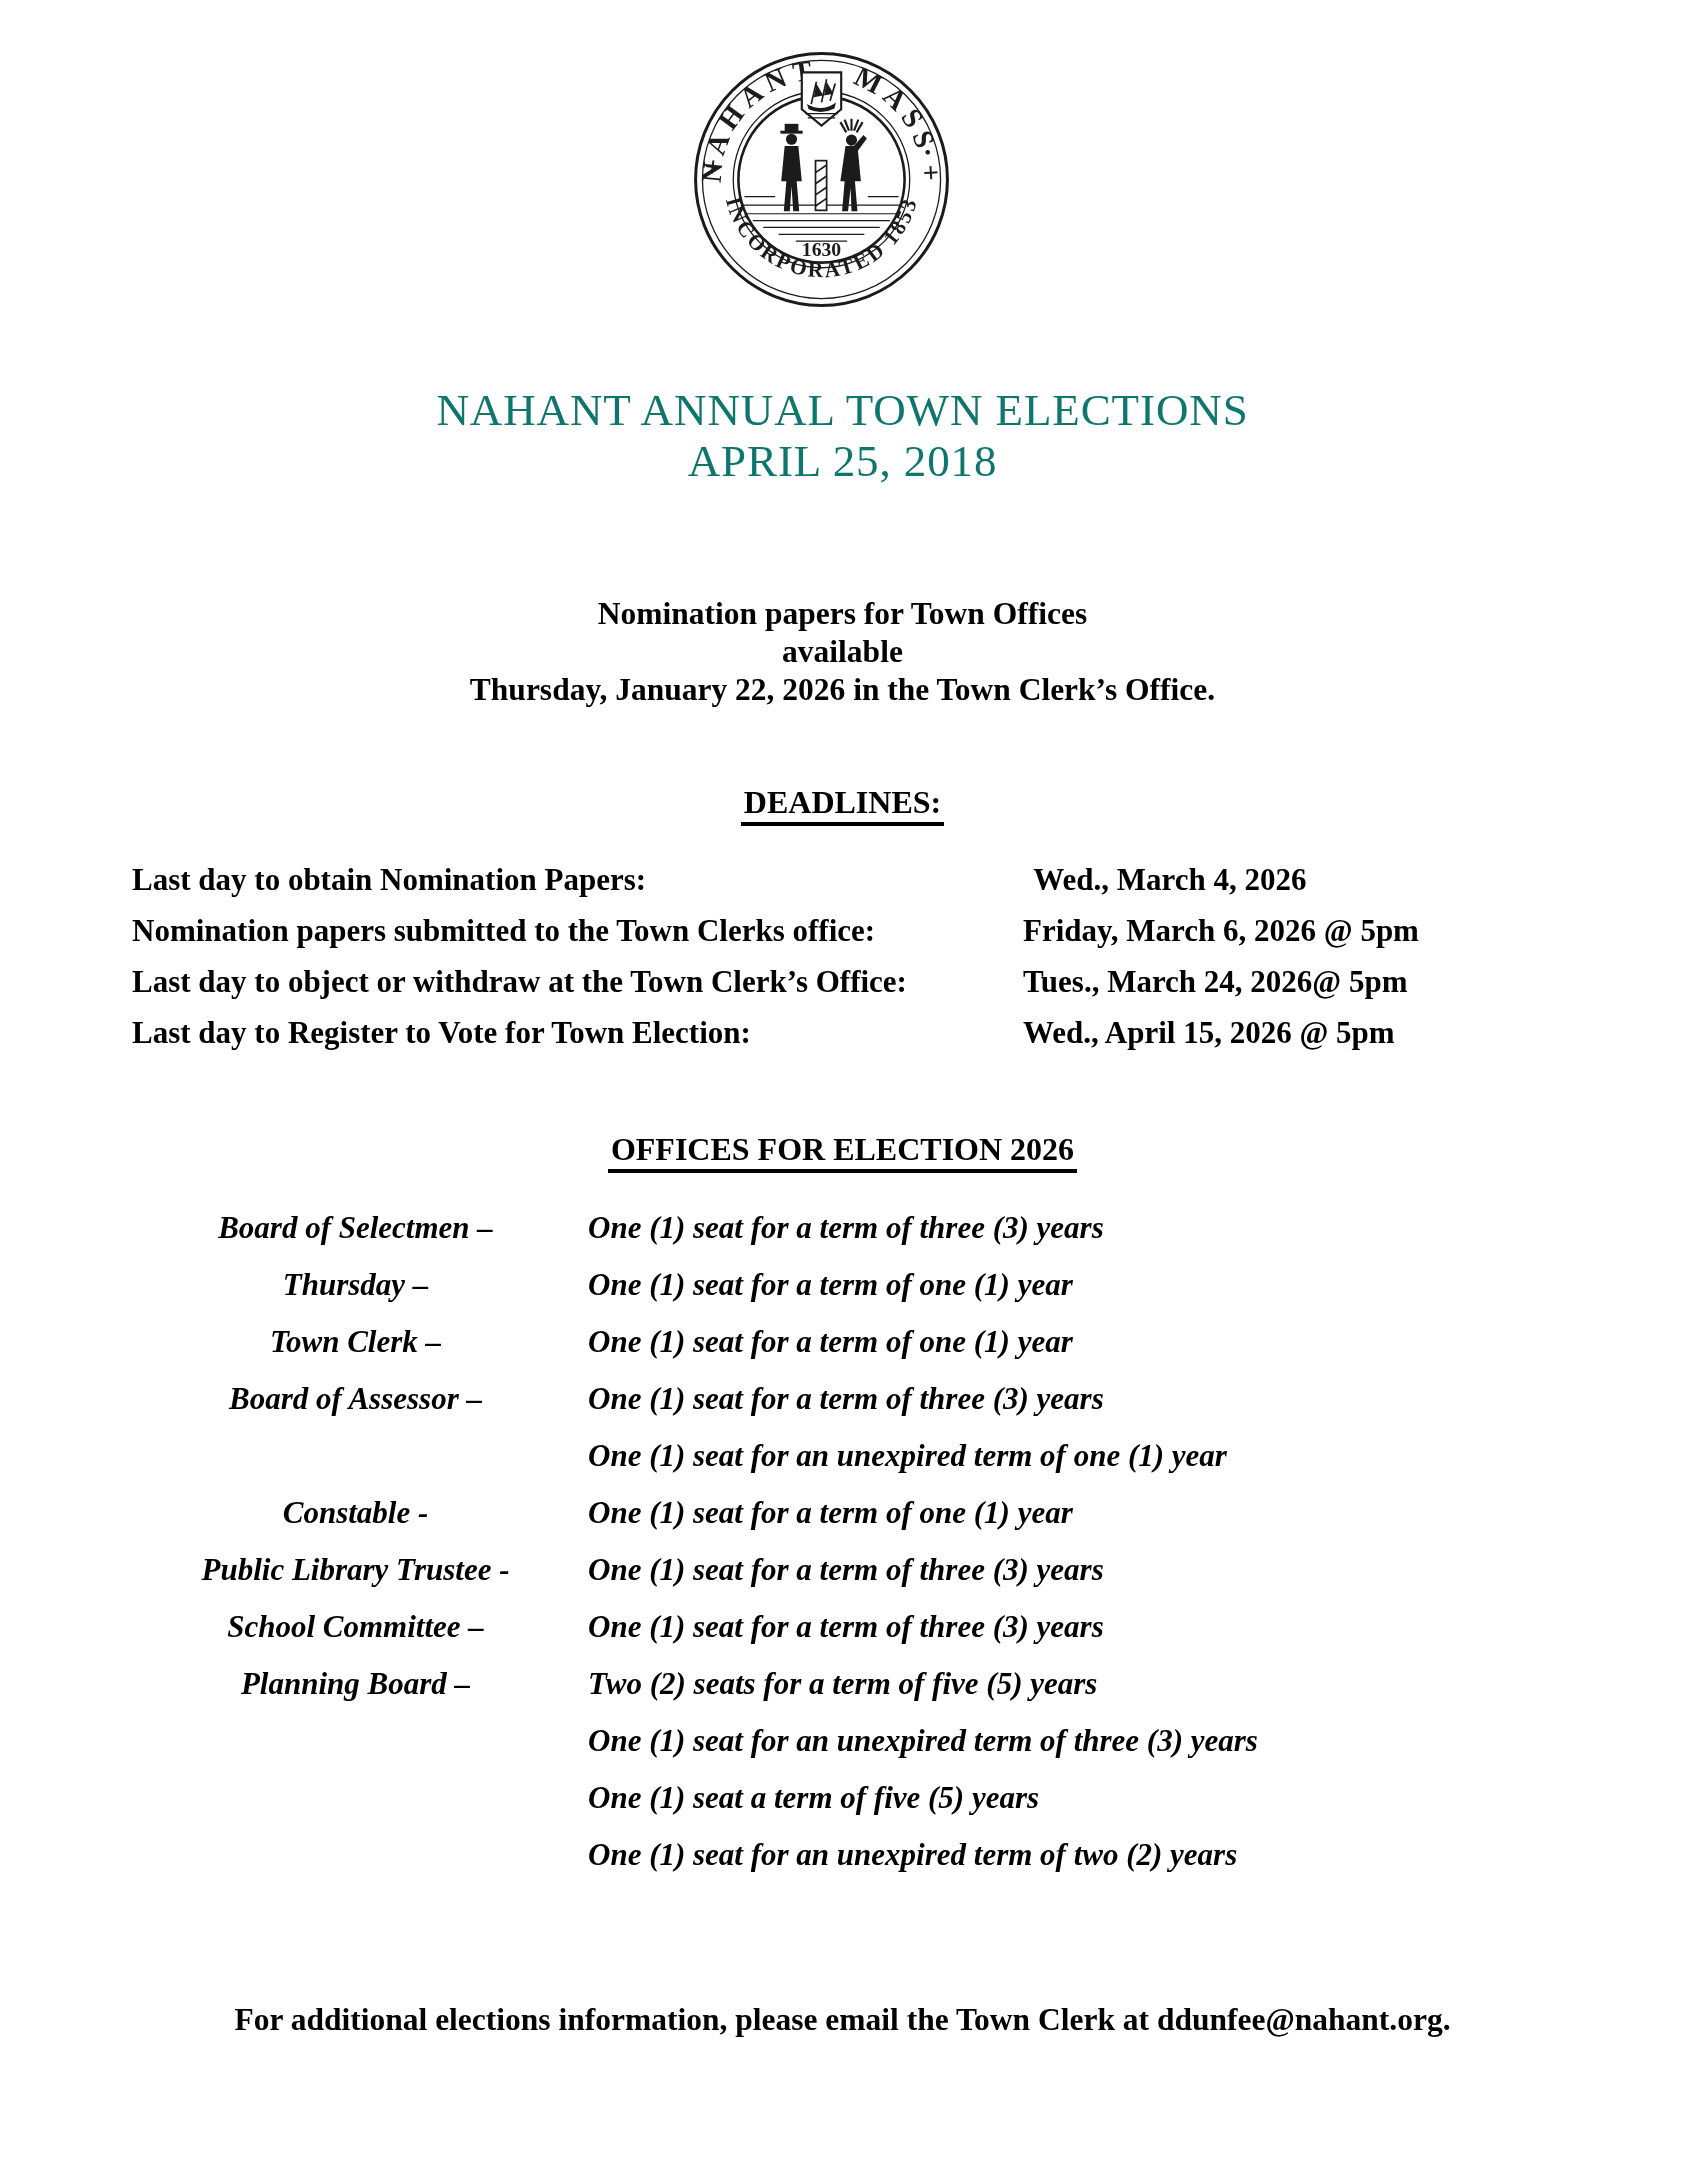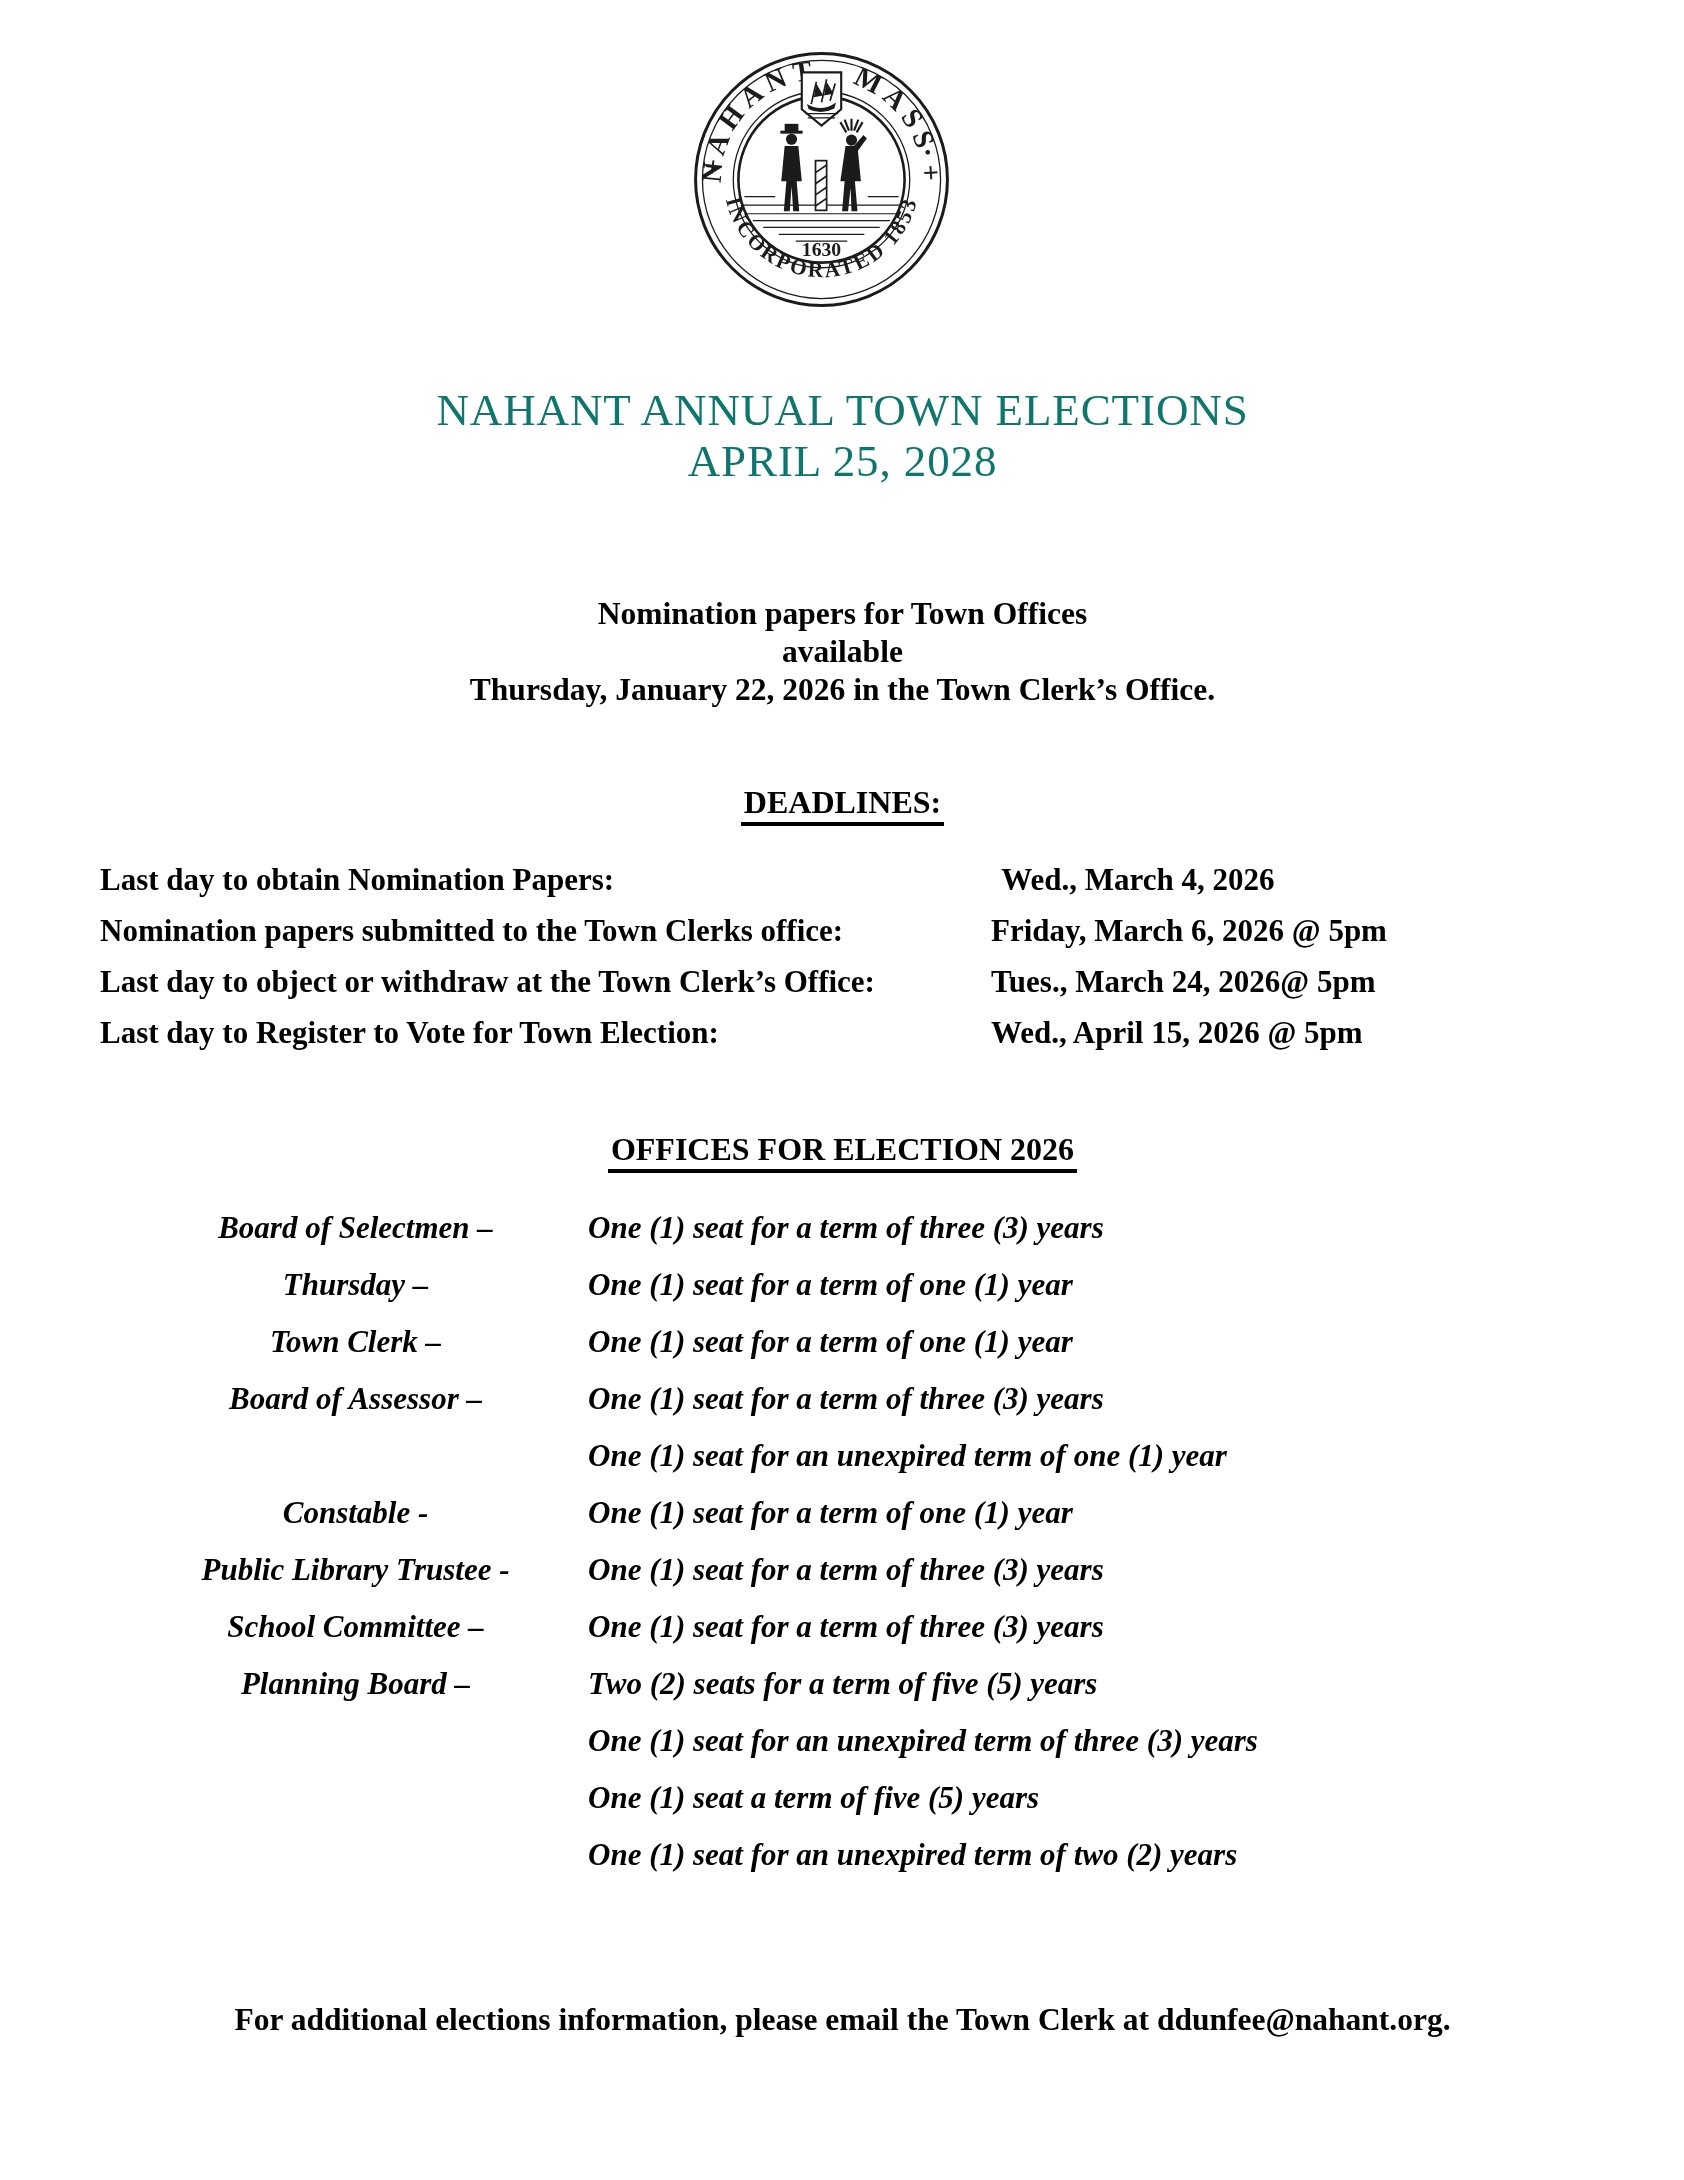--- a/index.html
+++ b/index.html
@@ -9,21 +9,21 @@
     overflow:hidden;
   }
   .center-block{position:absolute;left:0;width:1685px;text-align:center;}
   .seal-wrap{position:absolute;left:693px;top:51px;width:257px;height:257px;}
   .doc-title{top:385px;font-size:45px;line-height:51px;font-weight:normal;letter-spacing:0.9px;}
   .intro{top:595px;font-size:31.5px;line-height:38px;font-weight:bold;}
   .section-heading{font-size:32px;font-weight:bold;}
   .section-heading .underlined{border-bottom:4.3px solid #000;padding:0 2.6px 0.9px 2.6px;display:inline-block;}
   .deadlines-heading{top:784px;}
   .deadlines-list{position:absolute;left:0;top:854px;width:1685px;}
-  .deadline-row{position:relative;height:51px;line-height:51px;font-size:31px;font-weight:bold;white-space:nowrap;}
+  .deadline-row{position:relative;height:51px;line-height:51px;font-size:31px;font-weight:bold;white-space:nowrap;margin-left:32px;}
   .deadline-label{margin-left:100px;}
   .deadline-value{position:absolute;left:991px;top:0;}
   .deadline-row:nth-child(1) .deadline-value{padding-left:10.2px;}
   .offices-heading{top:1131px;}
   .offices-list{position:absolute;left:0;top:1199px;width:1685px;font-style:italic;}
   .office-row{position:relative;height:57px;line-height:57px;font-size:31px;font-weight:bold;white-space:nowrap;}
   .office-name{display:inline-block;margin-left:119px;width:473px;text-align:center;}
   .office-seat{position:absolute;left:588px;top:0;}
   .footer-note{top:2002px;font-size:31.5px;font-weight:bold;}
   svg text{font-family:"Liberation Serif","DejaVu Serif",serif;}
@@ -91,21 +91,21 @@
           <path d="M186 113 L199 98 L203 102 L192 117 Z" fill="#1b1b1b"></path>
           <path d="M178 111 L192 111 L196 152 L189 152 L192 187 L185 187 L184 160 L181 187 L174 187 L177 152 L172 152 Z" fill="#1b1b1b"></path>
         </g>
         <text x="150" y="239" font-size="23" font-weight="bold" fill="#1b1b1b" text-anchor="middle">1630</text>
       </g>
     </svg>
   </div>
 
   <div class="center-block doc-title" style="color: #0f766e;">
     <div>NAHANT ANNUAL TOWN ELECTIONS</div>
-    <div>APRIL 25, 2028</div>
+    <div>APRIL 25, 2018</div>
   </div>
 
   <div class="center-block intro">
     <div>Nomination papers for Town Offices</div>
     <div>available</div>
     <div>Thursday, January 22, 2026 in the Town Clerk’s Office.</div>
   </div>
 
   <div class="center-block section-heading deadlines-heading">
     <span class="underlined">DEADLINES:</span>

